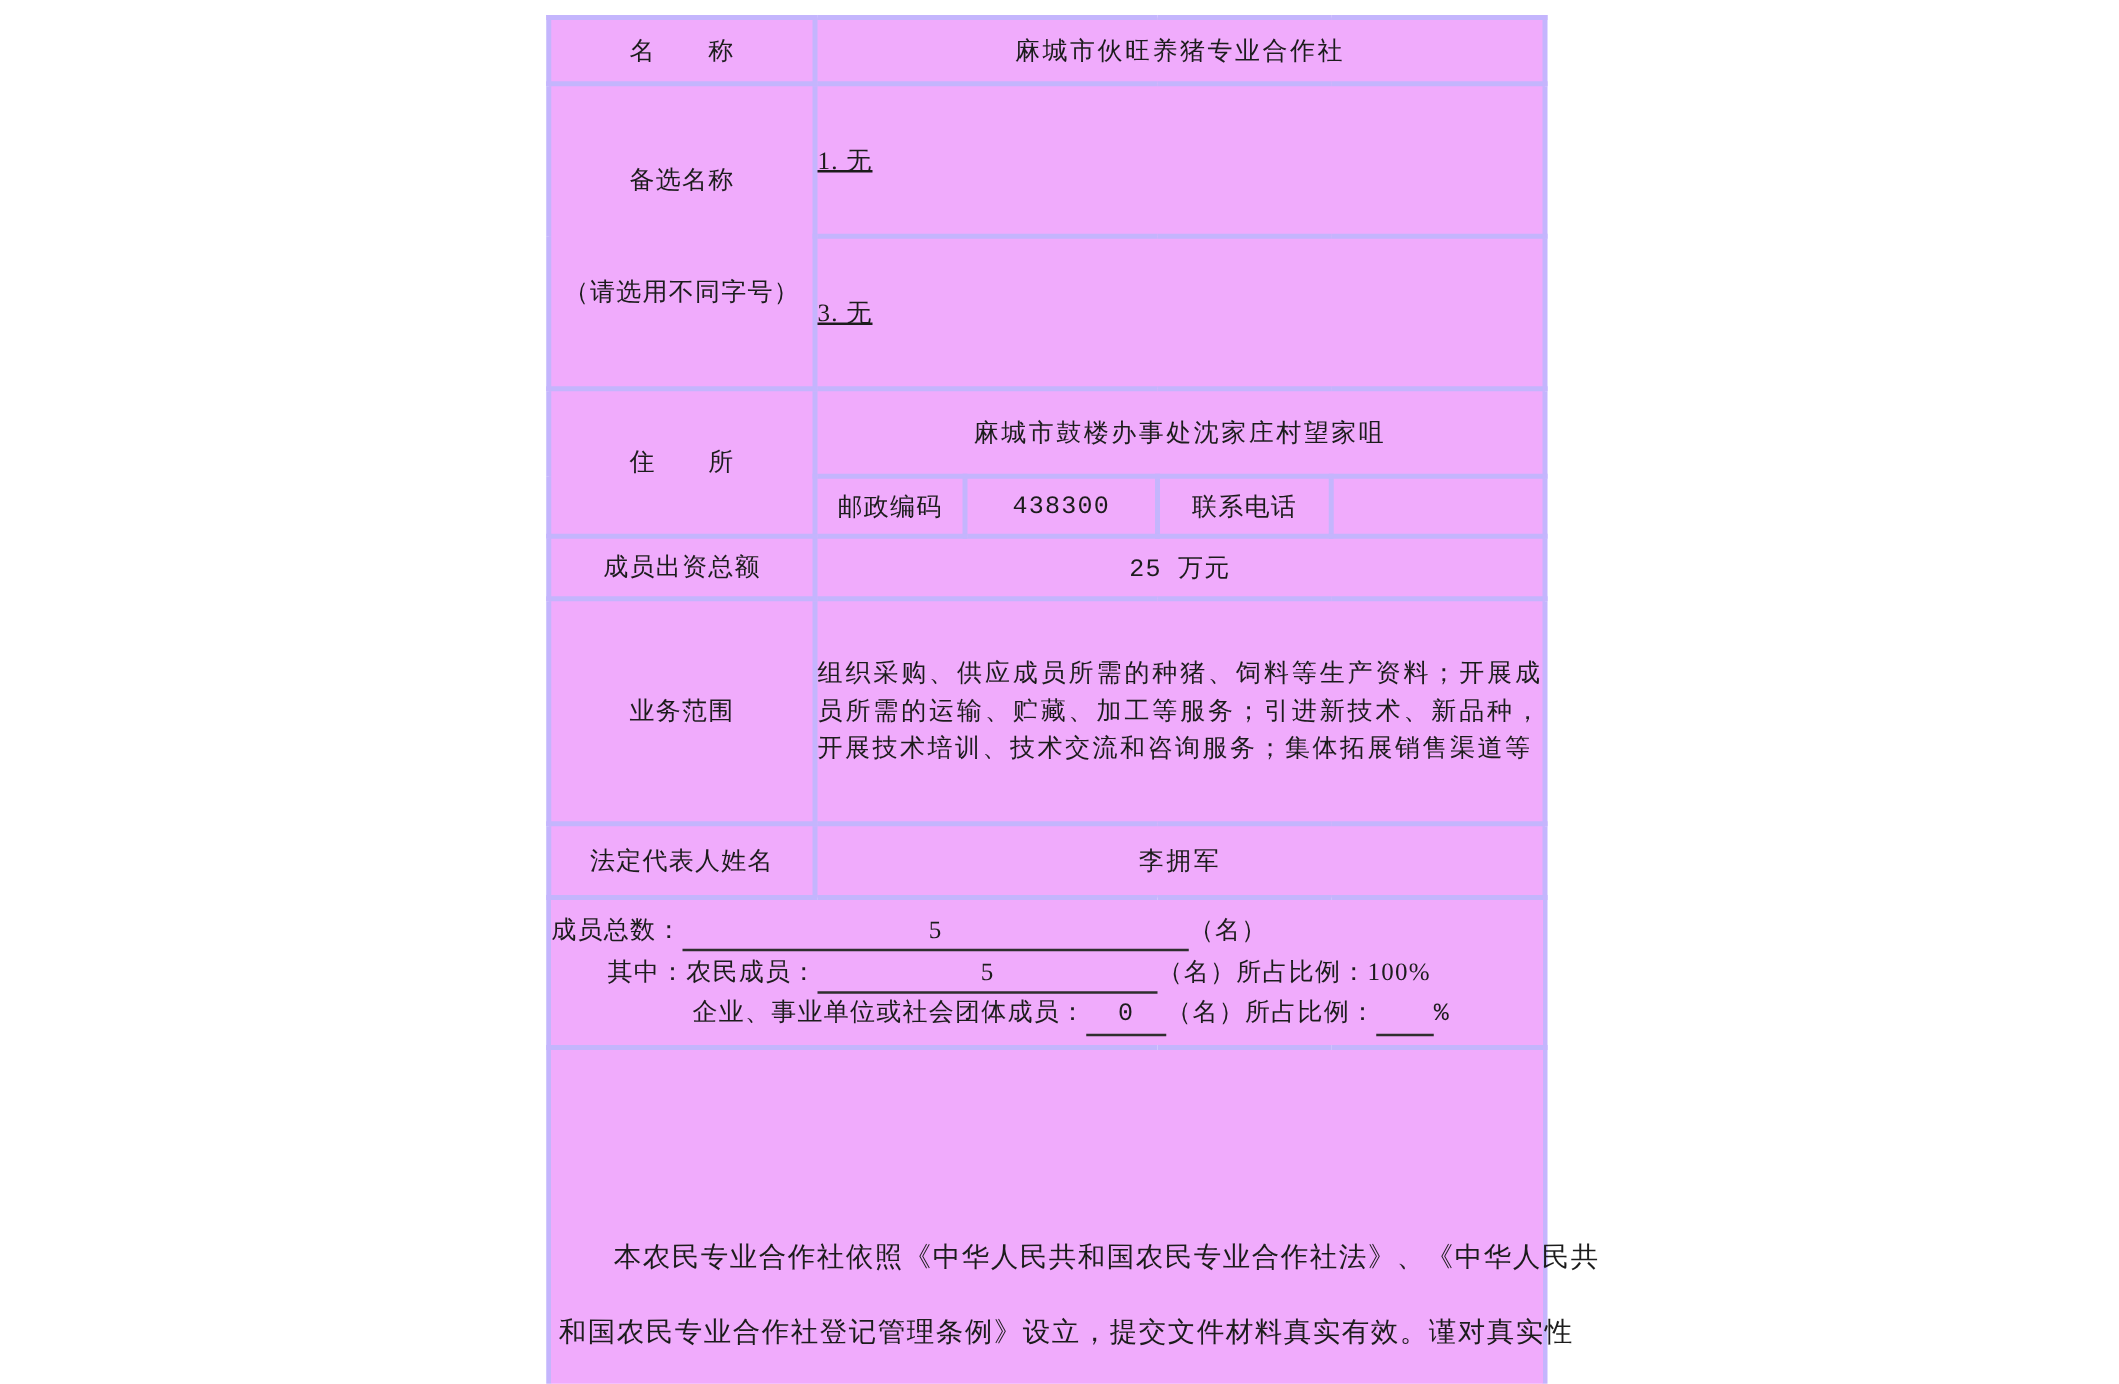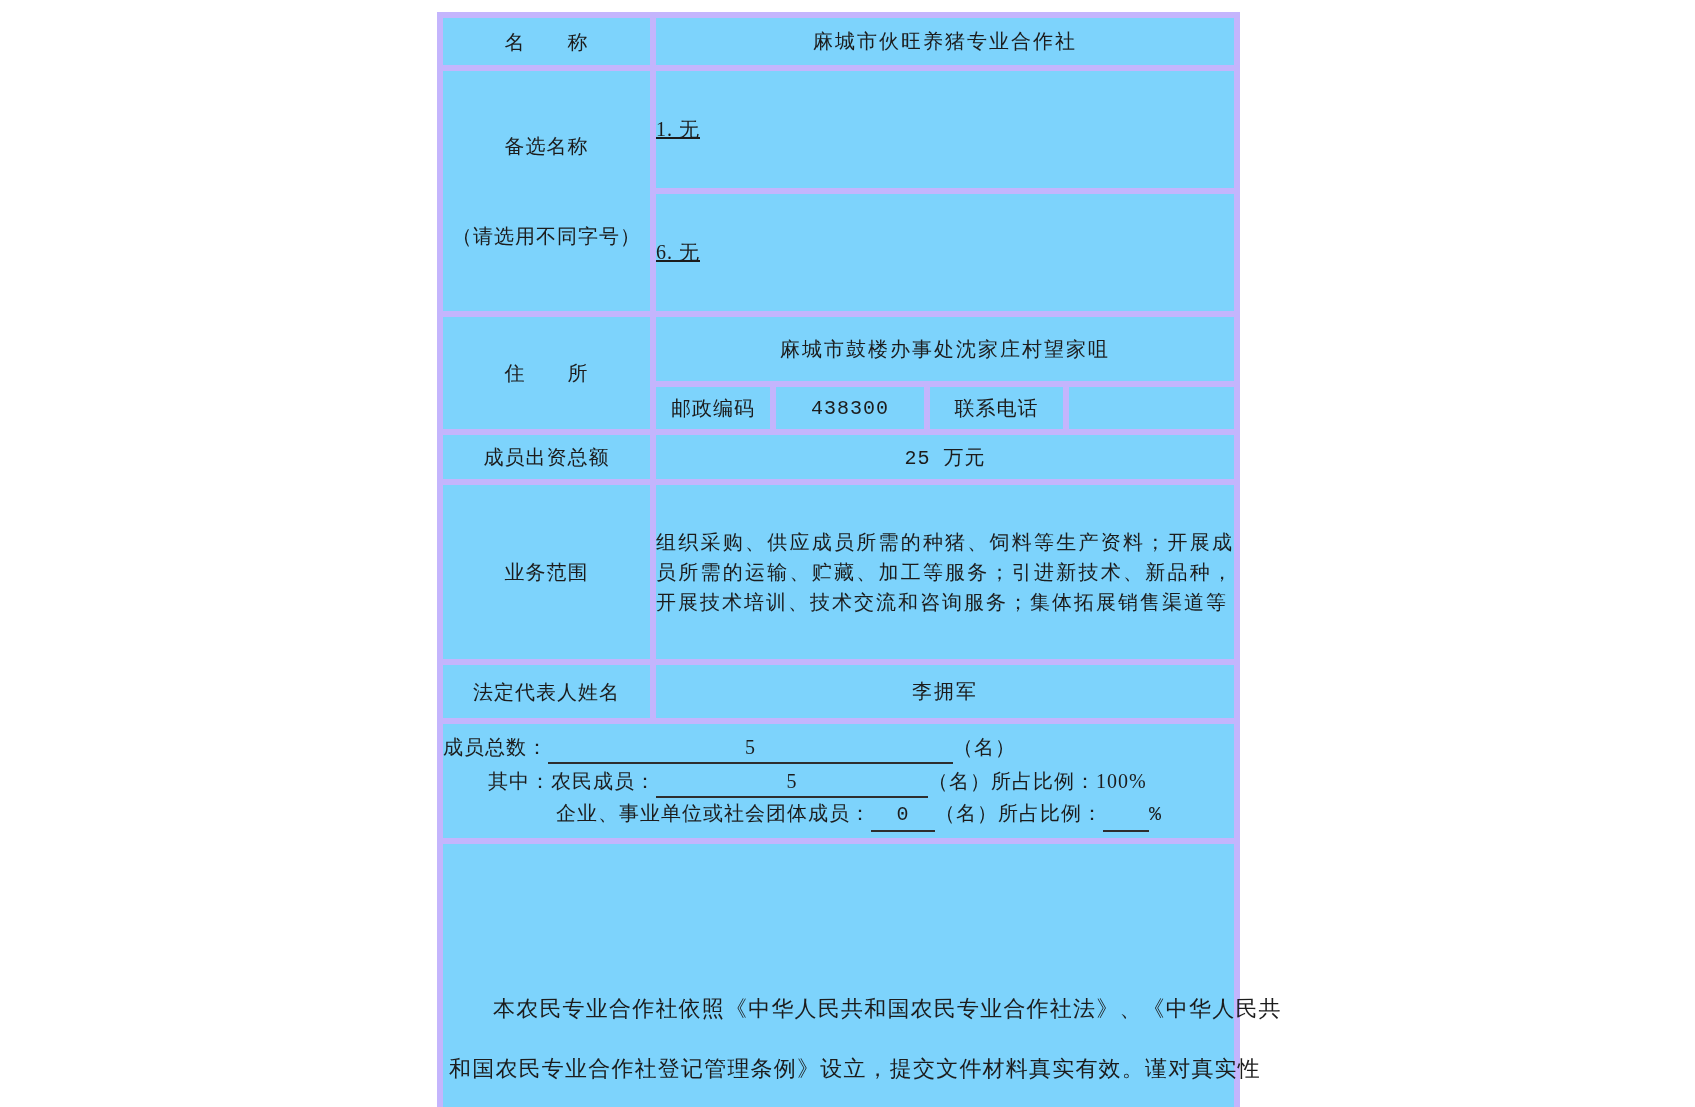--- a/index.html
+++ b/index.html
@@ -14,25 +14,25 @@
   .canvas{position:absolute;left:0;top:0;width:1695px;height:1107px;}
 
   table.form{
     position:absolute;left:437px;top:12px;
     width:797px;
     border-collapse:collapse;
     table-layout:fixed;
     background:#ffffff;
   }
   table.form td{
-    border:6px solid #c4b5fd;
+    border:4px solid #c4b5fd;
     padding:0;
     font-size:20px;
     vertical-align:middle;
-    background:#7dd3fc;
+    background:#f0abfc;
   }
   table.form{border:3px solid #2e2e2e;}
 
   td.label-cell{
     text-align:center;
     letter-spacing:1px;
     line-height:1.5;
     white-space:pre;
   }
   td.value-center{
@@ -103,21 +103,21 @@
     </tr>
 
     <tr style="height:50px">
       <td class="label-cell" rowspan="2">
         <div>备选名称</div>
         <div>（请选用不同字号）</div>
       </td>
       <td class="value-left" colspan="4">1. 无</td>
     </tr>
     <tr style="height:50px">
-      <td class="value-left" colspan="4">6. 无</td>
+      <td class="value-left" colspan="4">3. 无</td>
     </tr>
 
     <tr style="height:70px">
       <td class="label-cell" rowspan="2">住　　所</td>
       <td class="value-center" colspan="4">麻城市鼓楼办事处沈家庄村望家咀</td>
     </tr>
     <tr style="height:48px">
       <td class="value-center" style="letter-spacing:1px">邮政编码</td>
       <td class="value-center" style="letter-spacing:1px">438300</td>
       <td class="value-center" style="letter-spacing:1px">联系电话</td>

